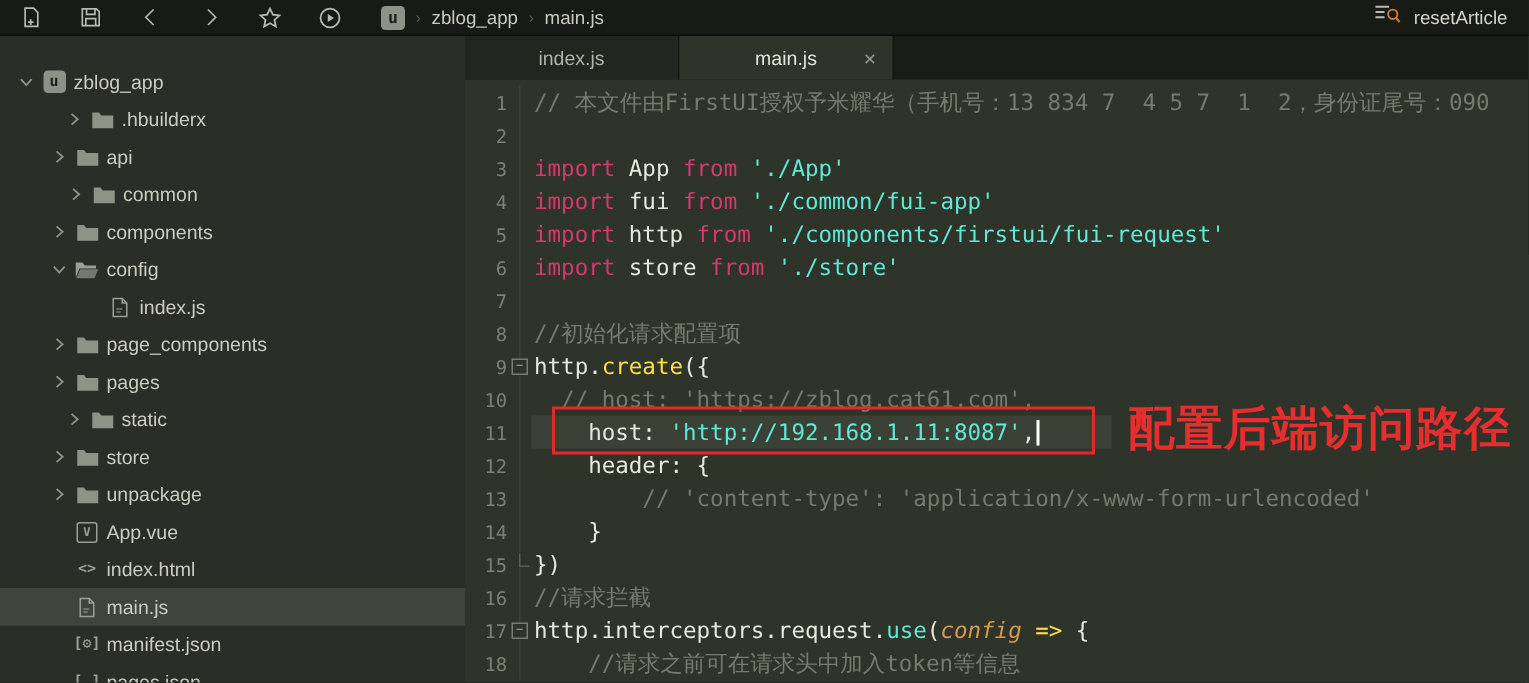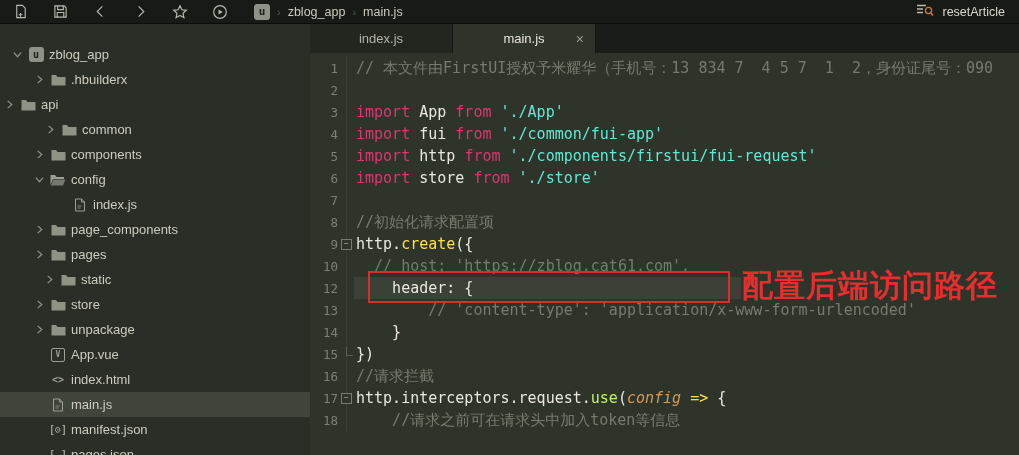--- a/index.html
+++ b/index.html
@@ -47,29 +47,29 @@
   .fbox{position:absolute;left:3px;top:6px;width:9px;height:9px;border:1px solid #777c6f;background:#2f342b;
         font:8px/8px "DejaVu Sans Mono",monospace;color:#a5aa9c;text-align:center;z-index:1;}
   .fend{position:absolute;left:8px;top:4px;width:6px;height:8px;border-left:1px solid #5a5f54;
         border-bottom:1px solid #5a5f54;background:#2f342b;z-index:1;}
   .ct{flex:1;overflow:hidden;height:22px;line-height:22px;white-space:pre;
       font-family:"DejaVu Sans Mono",monospace;font-size:15px;}
   .c-com{color:#767b6e;}
   .c-kw{color:#d8386f;}
   .c-str{color:#5eead4;}
   .c-teal{color:#fde047;}
-  .c-green{color:#bef264;}
+  .c-green{color:#5eead4;}
   .c-org{color:#d29a52;font-style:italic;}
   .c-pl{color:#e8e8dc;}
   .cur{display:inline-block;width:2px;height:17px;background:#ffffff;vertical-align:middle;margin-left:1px;}
 
   
   .activeline{position:absolute;left:44px;top:224px;width:387px;height:22px;background:#3c4137;z-index:1;}
   .redbox{position:absolute;left:58px;top:218px;width:358px;height:28px;border:2px solid #e12b2b;z-index:3;}
-  .redlabel{position:absolute;left:432px;top:212px;z-index:3;color:#e62e2e;font-weight:bold;
+  .redlabel{position:absolute;left:442px;top:212px;z-index:3;color:#e62e2e;font-weight:bold;
             font-size:31px;letter-spacing:1px;white-space:nowrap;font-family:"Liberation Sans",sans-serif;}
 </style>
 </head>
 <body>
 
 <div class="topbar">
   <div style="display:flex">
       <span class="tbtn">
         <svg width="15" height="15" viewBox="0 0 16 16">
           <path d="M4 1.5h6l3 3v10H4z" stroke="#b6bbae" fill="none" stroke-width="1.2"></path>
@@ -127,34 +127,34 @@
       <span class="chev">
           <svg width="9" height="9" viewBox="0 0 10 10">
             <path d="M1 3l4 4.5L9 3" stroke="#8d9285" fill="none" stroke-width="1.4"></path>
           </svg>
         </span>
       <span class="ticon">
           <span class="ubadge" style="width:15px;height:15px;font-size:10px;line-height:15px">u</span>
         </span>
       <span class="tlabel">zblog_app</span>
     </div>
-      <div class="trow" style="padding-left:30px">
+      <div class="trow" style="padding-left:40px">
       <span class="chev">
           <svg width="9" height="9" viewBox="0 0 10 10">
             <path d="M3 1l4.5 4L3 9" stroke="#8d9285" fill="none" stroke-width="1.4"></path>
           </svg>
         </span>
       <span class="ticon">
           <svg width="15" height="12" viewBox="0 0 15 12">
             <path d="M0.5 1h4.5l1.5 2h8v8.5H0.5z" fill="#8e9386"></path>
           </svg>
         </span>
       <span class="tlabel">.hbuilderx</span>
     </div>
-      <div class="trow" style="">
+      <div class="trow" style="padding-left:30px">
       <span class="chev">
           <svg width="9" height="9" viewBox="0 0 10 10">
             <path d="M3 1l4.5 4L3 9" stroke="#8d9285" fill="none" stroke-width="1.4"></path>
           </svg>
         </span>
       <span class="ticon">
           <svg width="15" height="12" viewBox="0 0 15 12">
             <path d="M0.5 1h4.5l1.5 2h8v8.5H0.5z" fill="#8e9386"></path>
           </svg>
         </span>
@@ -378,20 +378,25 @@
             <span class="fbox">−</span>
           </span>
       <span class="ct"><span class="c-pl">http.</span><span class="c-teal">create</span><span class="c-pl">({</span></span>
     </div>
         <div class="cl">
       <span class="ln">10</span>
       <span class="fold"></span>
       <span class="ct"><span class="c-com">  // host: 'https://zblog.cat61.com',</span></span>
     </div>
         <div class="cl">
+      <span class="ln">11</span>
+      <span class="fold"></span>
+      <span class="ct"><span class="c-pl">    host: </span><span class="c-str">'http://192.168.1.11:8087'</span><span class="c-pl">,</span><span class="cur"></span></span>
+    </div>
+        <div class="cl">
       <span class="ln">12</span>
       <span class="fold"></span>
       <span class="ct"><span class="c-pl">    header: {</span></span>
     </div>
         <div class="cl">
       <span class="ln">13</span>
       <span class="fold"></span>
       <span class="ct"><span class="c-com">        // 'content-type': 'application/x-www-form-urlencoded'</span></span>
     </div>
         <div class="cl">

